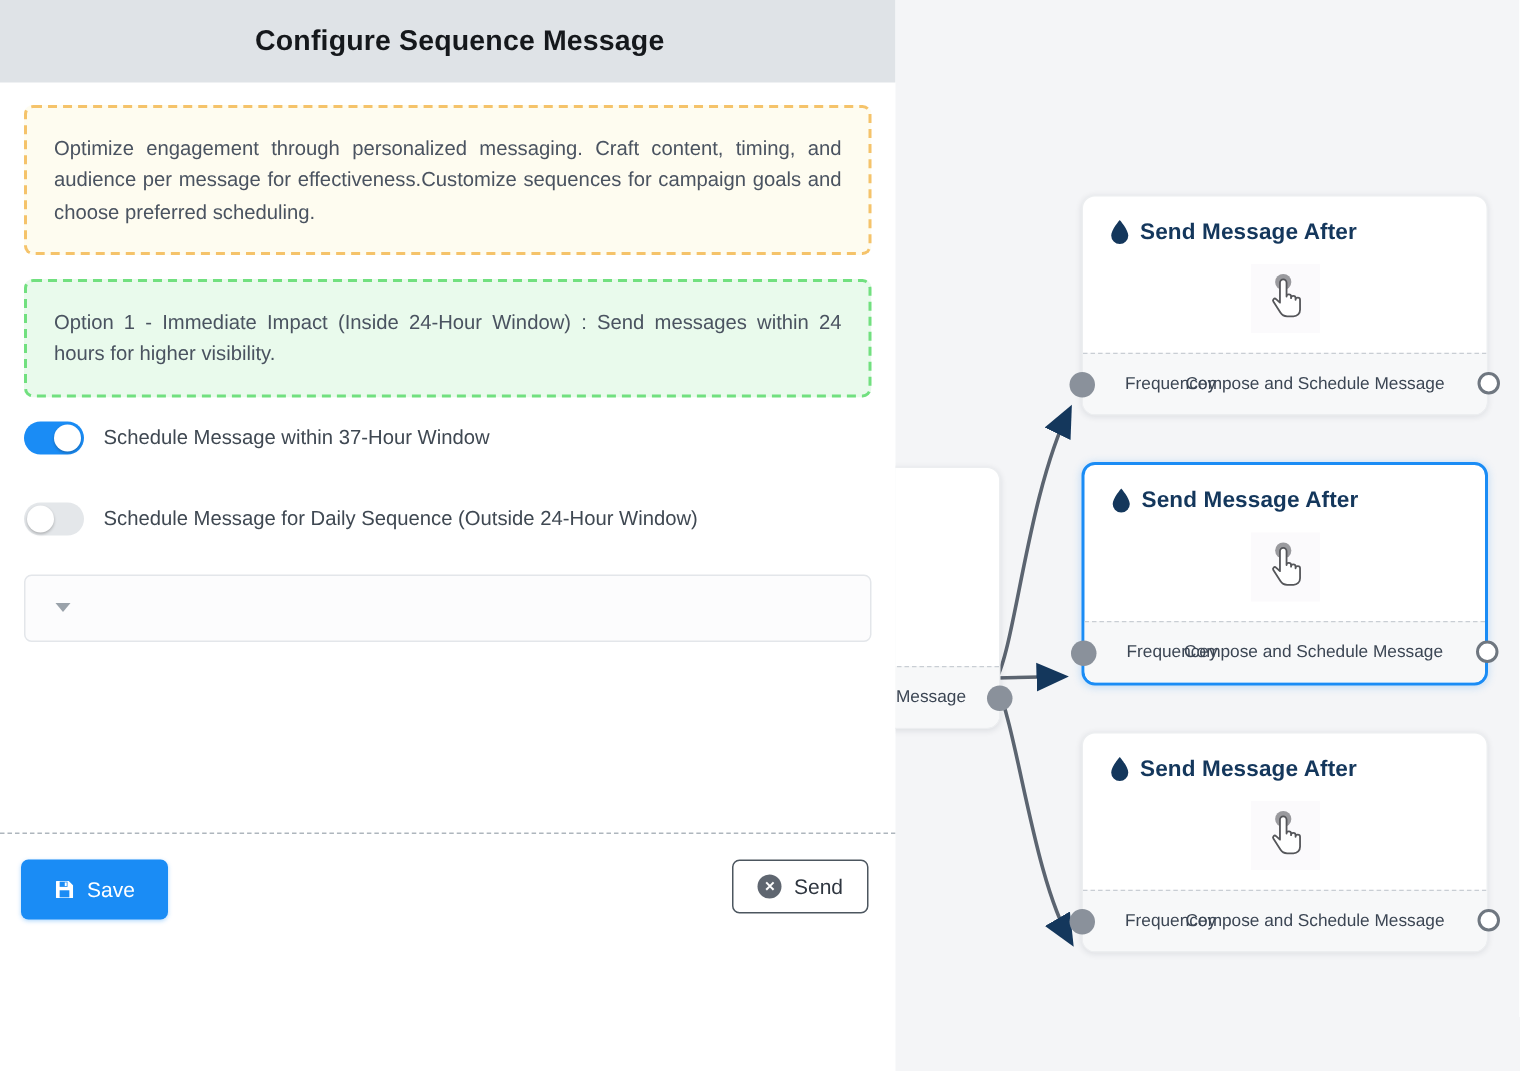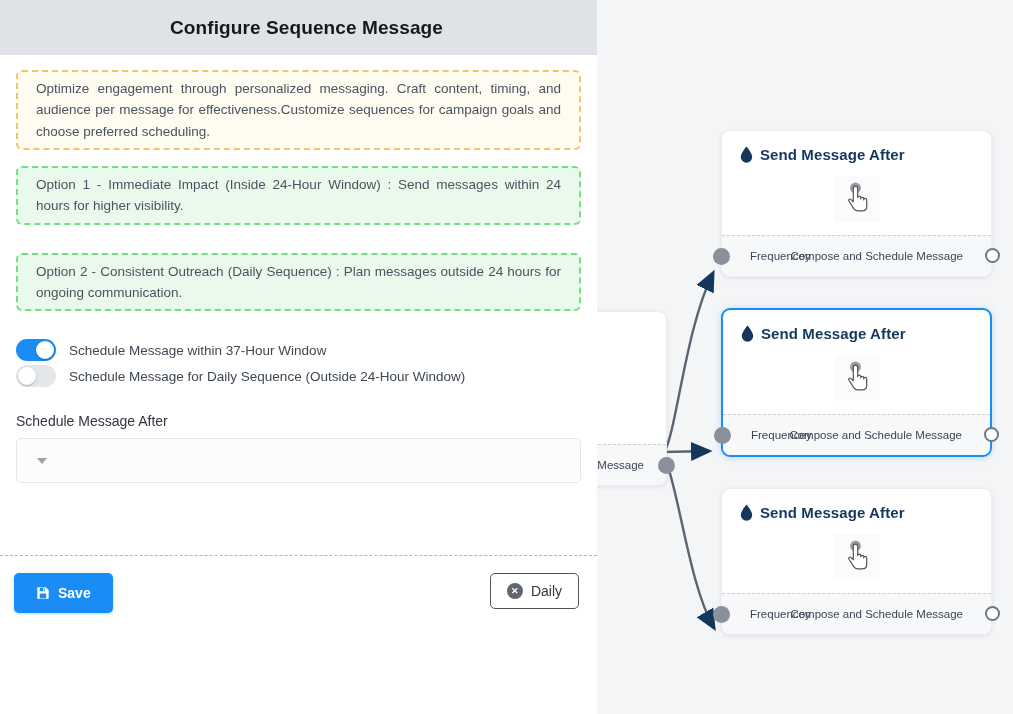--- a/index.html
+++ b/index.html
@@ -27,41 +27,41 @@
     font-size: 19px; font-weight: bold; color: #15181c;
     letter-spacing: .1px;
     margin-left: 16px;
   }
   .panel-body {
     flex: 1 1 auto; padding: 15px 16px 0 16px;
     overflow: hidden;
   }
 
   .note {
-    border-radius: 6px; padding: 6px 18px;
+    border-radius: 6px; padding: 16px 18px;
     font-size: 13.5px; line-height: 1.58;
     color: #4a5360; text-align: justify;
   }
   .note-yellow {
     border: 2px dashed #f5c36a;
     background: #fefcf0;
     margin-bottom: 16px;
   }
   .note-green {
     border: 2px dashed #71e07f;
     background: #e9faec;
-    margin-bottom: 28px;
+    margin-bottom: 16px;
   }
 
   
   .toggle-row {
     display: flex; align-items: center; gap: 13px;
     margin-top: 9px;
   }
-  .toggle-row + .toggle-row { margin-top: 4px; }
+  .toggle-row + .toggle-row { margin-top: 32px; }
   .switch {
     width: 40px; height: 22px; border-radius: 11px;
     position: relative; flex: 0 0 40px;
     transition: background .15s;
   }
   .switch.on  { background: #1a8cf5; }
   .switch.off { background: #e4e7ea; }
   .switch .knob {
     position: absolute; top: 2px; width: 18px; height: 18px;
     border-radius: 50%; background: #ffffff;
@@ -98,21 +98,21 @@
     display: flex; align-items: flex-start; justify-content: space-between;
     height: 159px;
   }
   .btn {
     display: inline-flex; align-items: center; gap: 8px;
     font-size: 14px; border-radius: 5px; cursor: pointer;
     font-family: "Liberation Sans", sans-serif;
   }
   .btn-save {
     background: #1a8cf5; color: #ffffff; border: none;
-    padding: 12px 22px; font-weight: bold;
+    padding: 12px 22px; font-weight: normal;
     box-shadow: 0 1px 3px rgba(26,140,245,.35);
   }
   .btn-close {
     background: #ffffff; color: #2f3640;
     border: 1px solid #4c565f; padding: 9px 16px;
   }
   .ico-save { width: 14px; height: 14px; display: inline-block; position: relative; }
   .ico-save svg { display: block; }
   .ico-close-circle {
     width: 16px; height: 16px; border-radius: 50%;
@@ -216,38 +216,36 @@
   <div class="panel">
 
     <div class="panel-header">
       <div class="panel-title">Configure Sequence Message</div>
     </div>
 
     <div class="panel-body">
 
       <div class="note note-yellow">Optimize engagement through personalized messaging. Craft content, timing, and audience per message for effectiveness.Customize sequences for campaign goals and choose preferred scheduling.</div>
       <div class="note note-green">Option 1 - Immediate Impact (Inside 24-Hour Window) : Send messages within 24 hours for higher visibility.</div>
-      <div class="note note-green">Option 2 - Consistent Outreach (Daily Sequence) : Plan messages outside 24 hours for ongoing communication.</div>
 
       <div class="toggle-row">
         <div class="switch on">
           <div class="knob"></div>
         </div>
         <div class="toggle-label">Schedule Message within 37-Hour Window</div>
       </div>
 
       <div class="toggle-row">
         <div class="switch off">
           <div class="knob"></div>
         </div>
         <div class="toggle-label">Schedule Message for Daily Sequence (Outside 24-Hour Window)</div>
       </div>
 
       <div class="field-block">
-        <span class="field-label">Schedule Message After</span>
         <div class="select-box">
           <span class="caret"></span>
         </div>
       </div>
 
     </div>
 
     <div class="panel-footer">
       <button class="btn btn-save">
         <span class="ico-save">
@@ -256,21 +254,21 @@
             <rect x="4.3" y="2" width="6" height="4" fill="#1a8cf5"></rect>
             <rect x="4.3" y="8.6" width="7.4" height="5.4" fill="#1a8cf5"></rect>
             <rect x="8.2" y="2.6" width="1.5" height="2.8" fill="#ffffff"></rect>
           </svg>
         </span>
         <span>Save</span>
       </button>
 
       <button class="btn btn-close">
         <span class="ico-close-circle">✕</span>
-        <span>Daily</span>
+        <span>Send</span>
       </button>
     </div>
 
   </div>
 
   <div class="canvas">
 
     <svg class="edges" viewBox="0 0 416 714">
       <defs>
         <marker id="ah" markerWidth="9" markerHeight="9" refX="7.5" refY="4.5" orient="auto">

